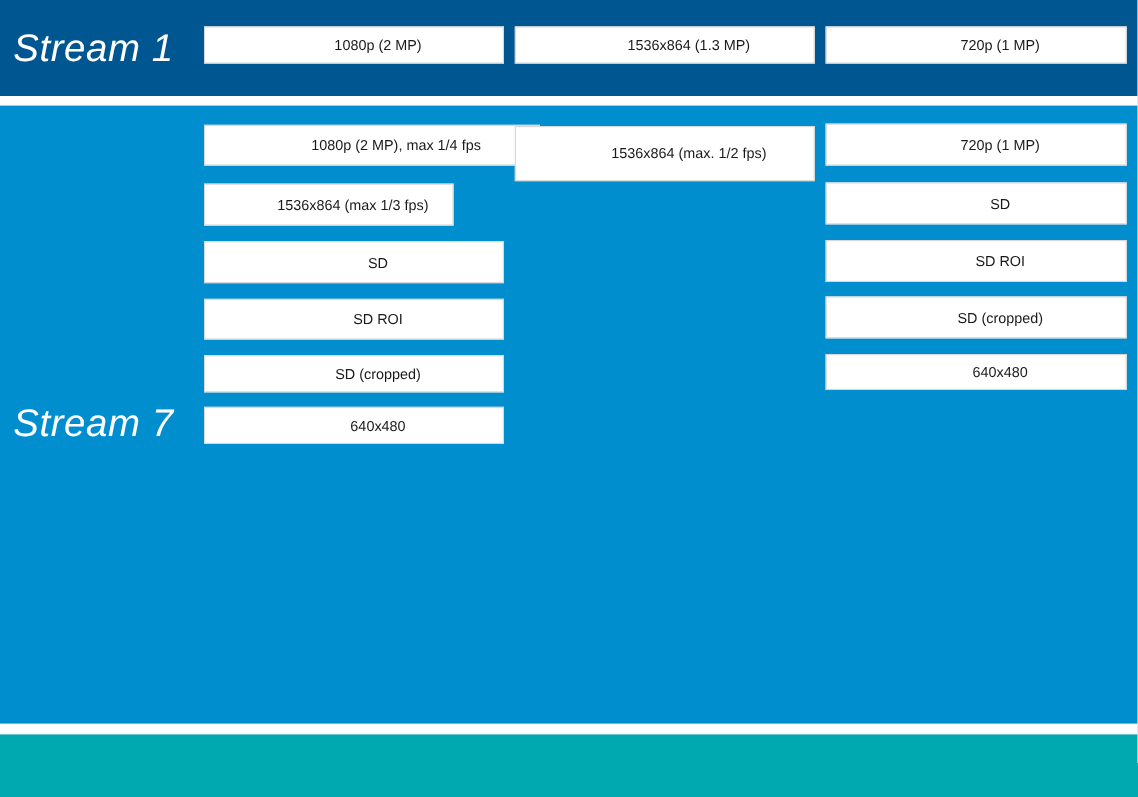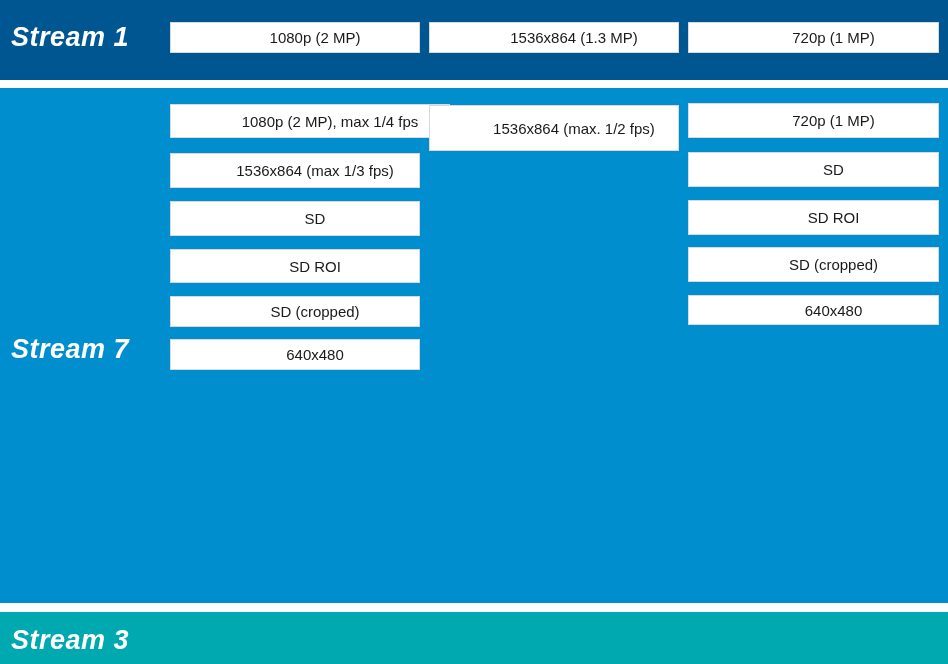--- a/index.html
+++ b/index.html
@@ -20,60 +20,58 @@
     width: 948px;
   }
   .band-stream1 { top: 0;     height: 80px;  background: var(--stream1_bg, #005691); }
   .band-stream2 { top: 88px;  height: 515px; background: var(--stream2_bg, #008ecf); }
   .band-stream3 { top: 612px; height: 52px;  background: var(--stream3_bg, #00a8b0); }
   .stream-label {
     position: absolute;
     left: 11px;
     color: var(--label_text, #ffffff);
     font-style: italic;
-    font-size: 27px;
+    font-size: 32px;
     line-height: 1;
     white-space: nowrap;
     letter-spacing: 0.5px;
-    font-weight: bold;
   }
   .resbox {
     position: absolute;
     background: var(--box_bg, #ffffff);
     border: 1px solid var(--box_border, #d9d9d9);
     box-sizing: border-box;
     display: flex;
     align-items: center;
     justify-content: center;
-    font-size: 15px;
+    font-size: 12px;
     color: var(--box_text, #1a1a1a);
     text-align: right;
     white-space: nowrap;
     padding-left: 40px;
   }
 </style>
 </head>
 <body>
 
 <div class="canvas">
 
   <div class="band band-stream1"></div>
   <div class="band band-stream2"></div>
   <div class="band band-stream3"></div>
 
   <div class="stream-label" style="top:24px">Stream 1</div>
   <div class="stream-label" style="top:336px">Stream 7</div>
-  <div class="stream-label" style="top:627px">Stream 3</div>
 
   <div class="resbox" style="left:170px;top:22px;width:250px;height:31px">1080p (2 MP)</div>
   <div class="resbox" style="left:429px;top:22px;width:250px;height:31px">1536x864 (1.3 MP)</div>
   <div class="resbox" style="left:688px;top:22px;width:251px;height:31px">720p (1 MP)</div>
 
   <div class="resbox" style="left:170px;top:104px;width:280px;height:34px">1080p (2 MP), max 1/4 fps</div>
-  <div class="resbox" style="left:170px;top:153px;width:250px;height:35px">1536x864 (max 1/3 fps)</div>
+  <div class="resbox" style="left:170px;top:153px;width:208px;height:35px">1536x864 (max 1/3 fps)</div>
   <div class="resbox" style="left:170px;top:201px;width:250px;height:35px">SD</div>
   <div class="resbox" style="left:170px;top:249px;width:250px;height:34px">SD ROI</div>
   <div class="resbox" style="left:170px;top:296px;width:250px;height:31px">SD (cropped)</div>
   <div class="resbox" style="left:170px;top:339px;width:250px;height:31px">640x480</div>
 
   <div class="resbox" style="left:429px;top:105px;width:250px;height:46px">1536x864 (max. 1/2 fps)</div>
 
   <div class="resbox" style="left:688px;top:103px;width:251px;height:35px">720p (1 MP)</div>
   <div class="resbox" style="left:688px;top:152px;width:251px;height:35px">SD</div>
   <div class="resbox" style="left:688px;top:200px;width:251px;height:35px">SD ROI</div>

